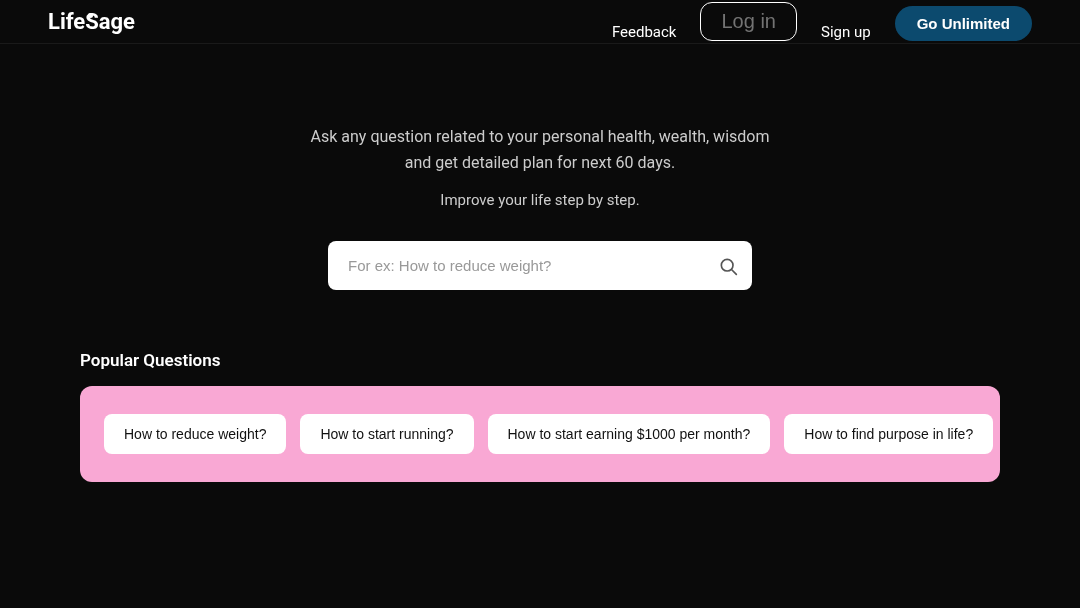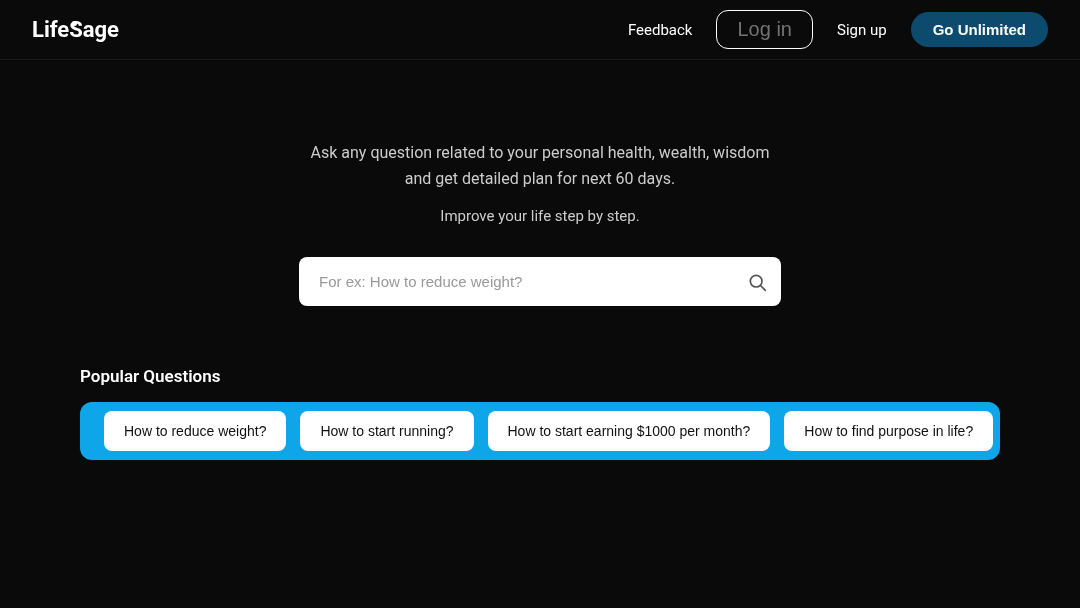--- a/index.html
+++ b/index.html
@@ -15,41 +15,41 @@
       width: 1080px;
       height: 608px;
       overflow: hidden;
     }
 
     
     header {
       display: flex;
       align-items: center;
       justify-content: space-between;
-      padding: 0 32px;
-      height: 60px;
+      padding: 0 48px;
+      height: 44px;
       background-color: #0a0a0a;
       border-bottom: 1px solid #1a1a1a;
     }
 
     .logo {
       display: flex;
       align-items: center;
       gap: 0;
     }
 
     .logo-leaf {
       color: #ffffff;
       font-size: 22px;
       font-weight: 700;
     }
 
     .header-nav {
       display: flex;
-      align-items: center;
+      align-items: flex-end;
       gap: 24px;
     }
 
     .feedback-link {
       color: #ffffff;
       text-decoration: none;
       font-size: 15px;
       font-weight: 400;
     }
 
@@ -111,21 +111,21 @@
 
     .hero-tagline {
       font-size: 15px;
       color: #cccccc;
       margin-bottom: 32px;
     }
 
     
     .search-container {
       position: relative;
-      width: 482px;
+      width: 424px;
       margin-bottom: 60px;
     }
 
     .search-input {
       width: 100%;
       background: #ffffff;
       color: #333333;
       border: none;
       border-radius: 8px;
       padding: 16px 48px 16px 20px;
@@ -167,23 +167,23 @@
     }
 
     .popular-title {
       font-size: 17px;
       font-weight: 600;
       color: #ffffff;
       margin-bottom: 16px;
     }
 
     .popular-cards-container {
-      background: #0ea5e9;
+      background: #f9a8d4;
       border-radius: 12px;
-      padding: 9px 24px;
+      padding: 28px 24px;
     }
 
     .popular-cards {
       display: flex;
       gap: 14px;
       flex-wrap: nowrap;
     }
 
     .question-card {
       background: #ffffff;

